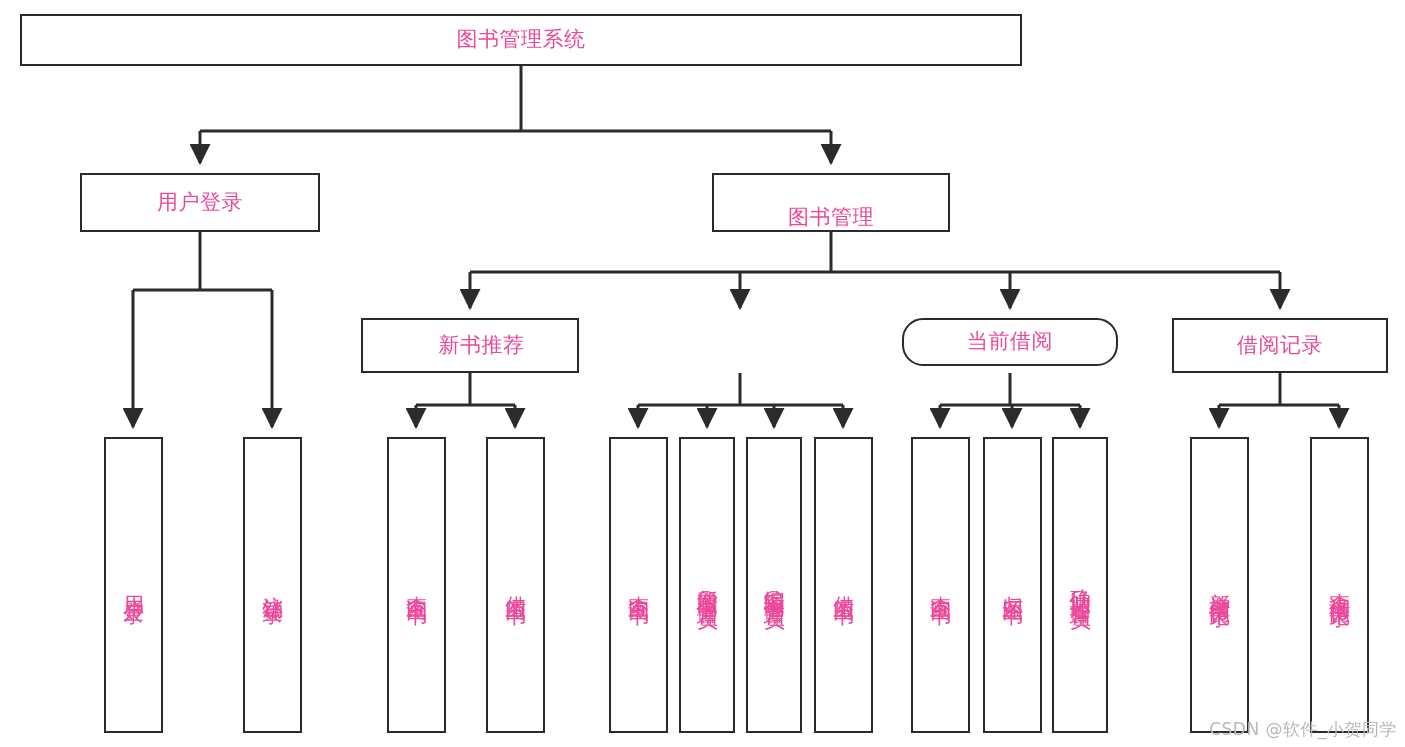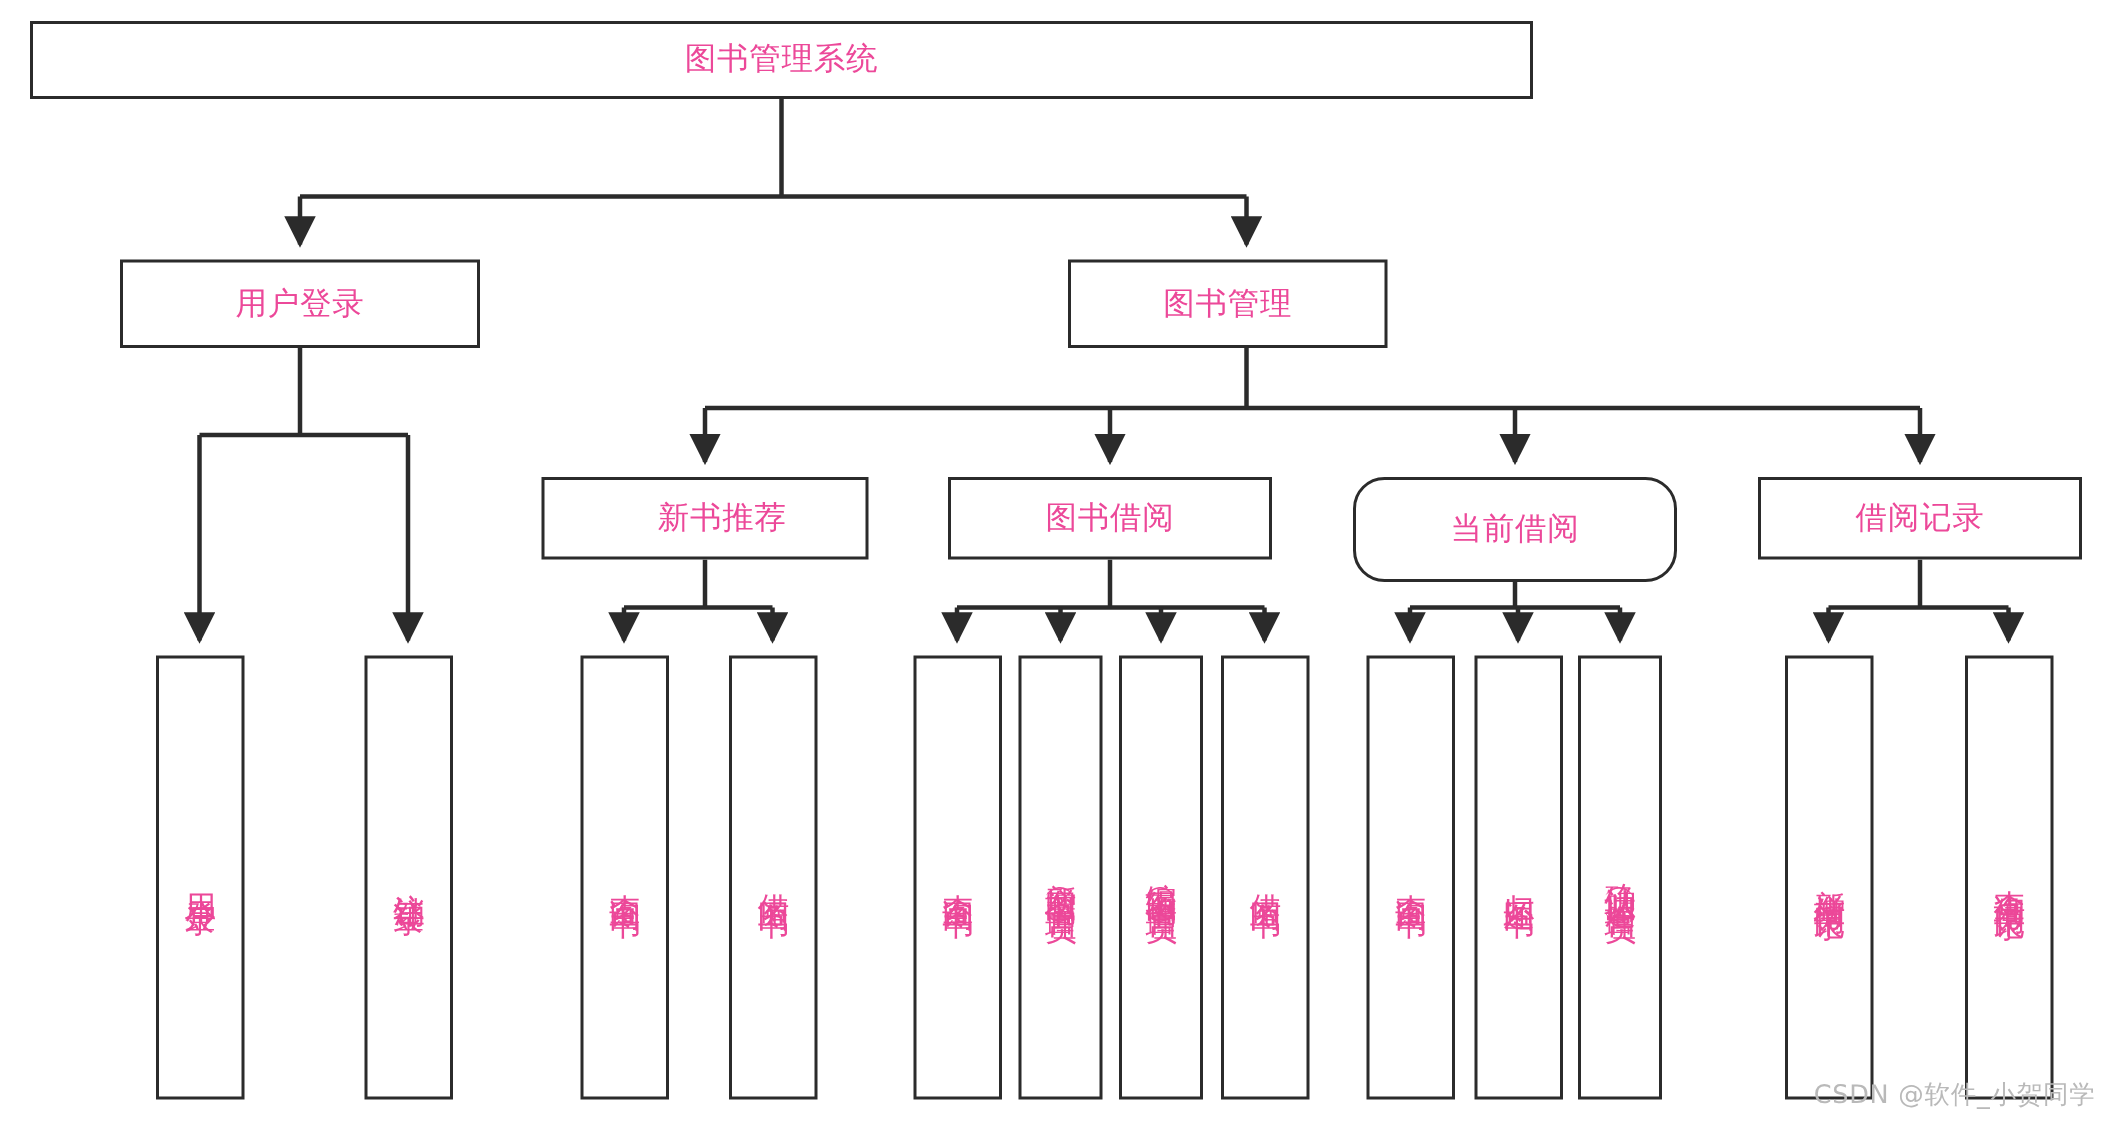--- a/index.html
+++ b/index.html
@@ -124,31 +124,28 @@
     </g>
   </svg>
 
   <div class="node horiz" style="left: 20px; top: 14px; width: 1002px; height: 52px;">
     <span>图书管理系统</span>
   </div>
 
   <div class="node horiz" style="left: 80px; top: 173px; width: 240px; height: 59px;">
     <span>用户登录</span>
   </div>
-  <div class="node horiz" style="left: 712px; top: 173px; width: 213px; height: 59px;">
+  <div class="node horiz" style="left: 712px; top: 173px; width: 238px; height: 59px; align-items: flex-end;">
     <span>图书管理</span>
   </div>
 
   <div class="node horiz" style="left: 361px; top: 318px; width: 218px; height: 55px; padding-left: 23px;">
     <span>新书推荐</span>
   </div>
-  <div class="node horiz" style="left: 632px; top: 318px; width: 216px; height: 55px;">
-    <span>图书借阅</span>
-  </div>
-  <div class="node horiz" style="left: 902px; top: 318px; width: 216px; height: 70px; border-radius: 21px;">
+  <div class="node horiz" style="left: 902px; top: 318px; width: 216px; height: 48px; border-radius: 21px;">
     <span>当前借阅</span>
   </div>
   <div class="node horiz" style="left: 1172px; top: 318px; width: 216px; height: 55px;">
     <span>借阅记录</span>
   </div>
 
   <div class="node vert" style="left: 104px; top: 437px; width: 59px; height: 296px;">
     <span class="vlabel">用户登录</span>
   </div>
   <div class="node vert" style="left: 243px; top: 437px; width: 59px; height: 296px;">

